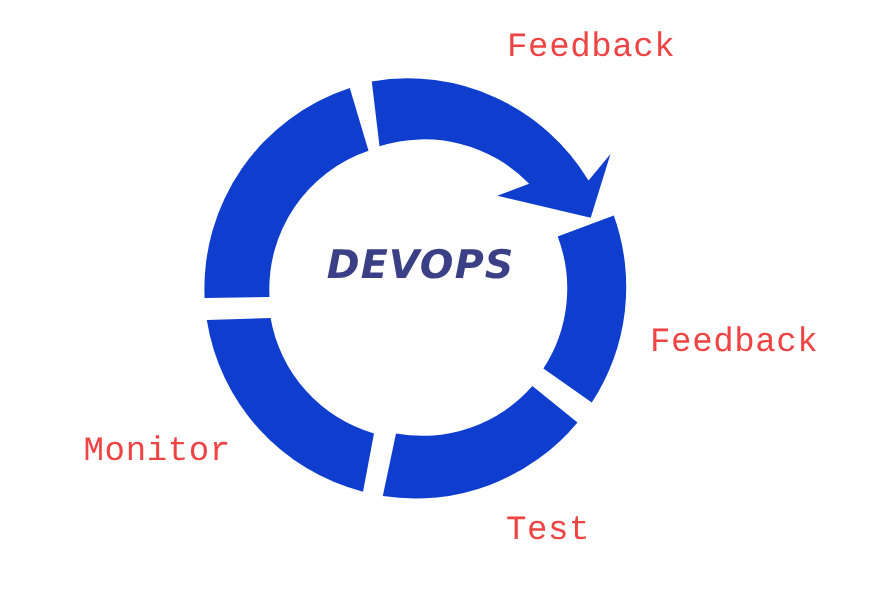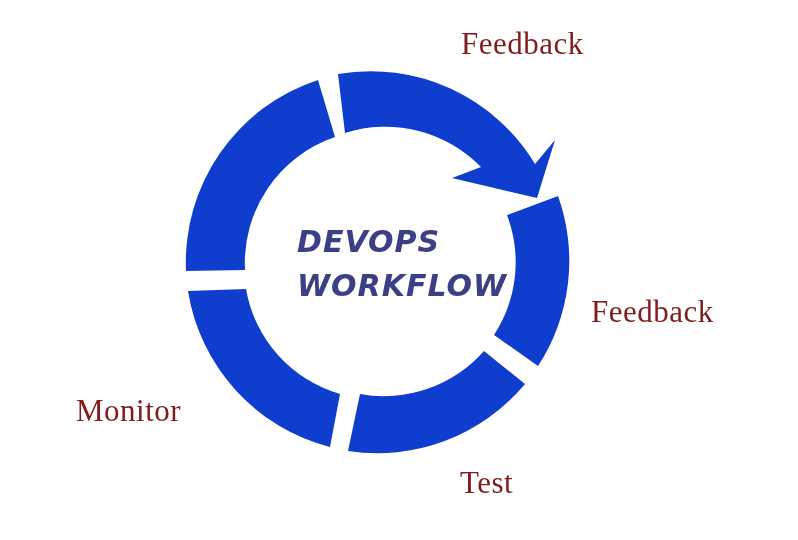--- a/index.html
+++ b/index.html
@@ -1,19 +1,19 @@
 <!DOCTYPE html>
 <html><head>
 <meta charset="utf-8">
 <style>
   html,body{margin:0;padding:0;background:#ffffff;}
   .canvas{position:relative;width:798px;height:540px;overflow:hidden;background:#fff;}
   svg.ring{position:absolute;left:0;top:0;}
-  .label{position:absolute;font-family:Liberation Serif, serif;font-size:31px;color:#7f1d1d;white-space:nowrap;letter-spacing:0.5px;}
-  .center-title{position:absolute;font-family:"DejaVu Sans",sans-serif;font-weight:bold;font-style:italic;font-size:30px;color:#3b3f86;letter-spacing:1px;text-align:left;line-height:44px;}
+  .label{position:absolute;font-family:Liberation Mono, monospace;font-size:31px;color:#ef4444;white-space:nowrap;letter-spacing:0.5px;}
+  .center-title{position:absolute;font-family:"DejaVu Sans",sans-serif;font-weight:bold;font-style:italic;font-size:36px;color:#3b3f86;letter-spacing:1px;text-align:left;line-height:44px;}
 </style>
 </head>
 <body>
 
 <div class="canvas">
   <svg class="ring" width="798" height="540" viewBox="0 0 798 540">
     <g fill="#0f3ecf">
 
       <path d="M 338 74
            A 192 192 0 0 1 535 164
@@ -45,20 +45,19 @@
       <path d="M 186 271
            A 192 192 0 0 1 318 80
            L 335 137
            A 133 133 0 0 0 245 270
            Z"></path>
     </g>
   </svg>
 
   <div class="center-title" style="left:297px;top:220px;">
     <div>DEVOPS</div>
-    <div>WORKFLOW</div>
   </div>
 
   <div class="label" style="left:461px;top:26px;">Feedback</div>
   <div class="label" style="left:591px;top:294px;">Feedback</div>
   <div class="label" style="left:460px;top:465px;">Test</div>
   <div class="label" style="left:76px;top:393px;">Monitor</div>
 </div>
 
 </body></html>

